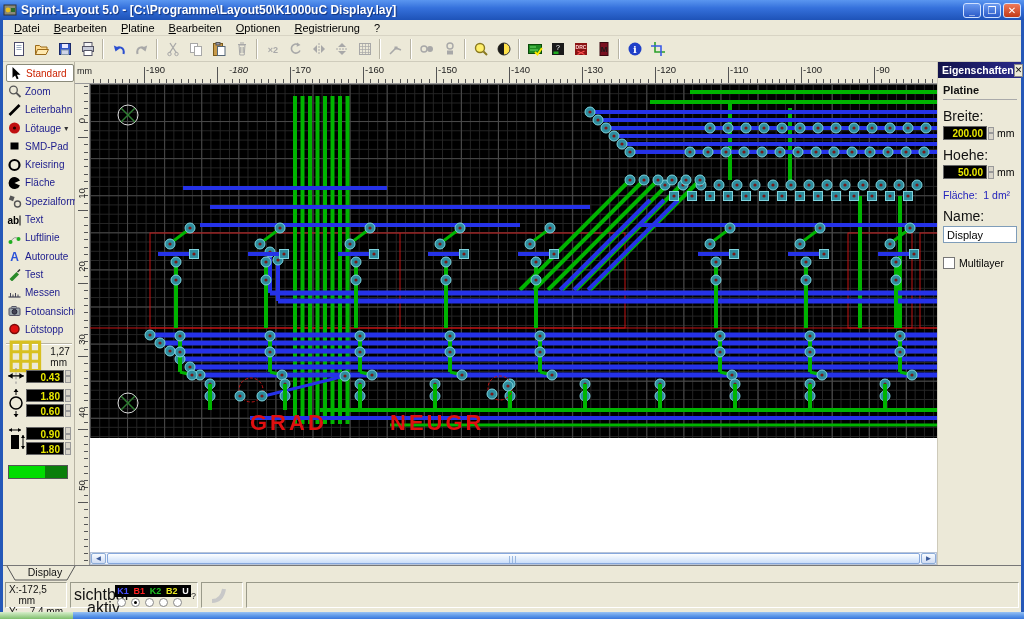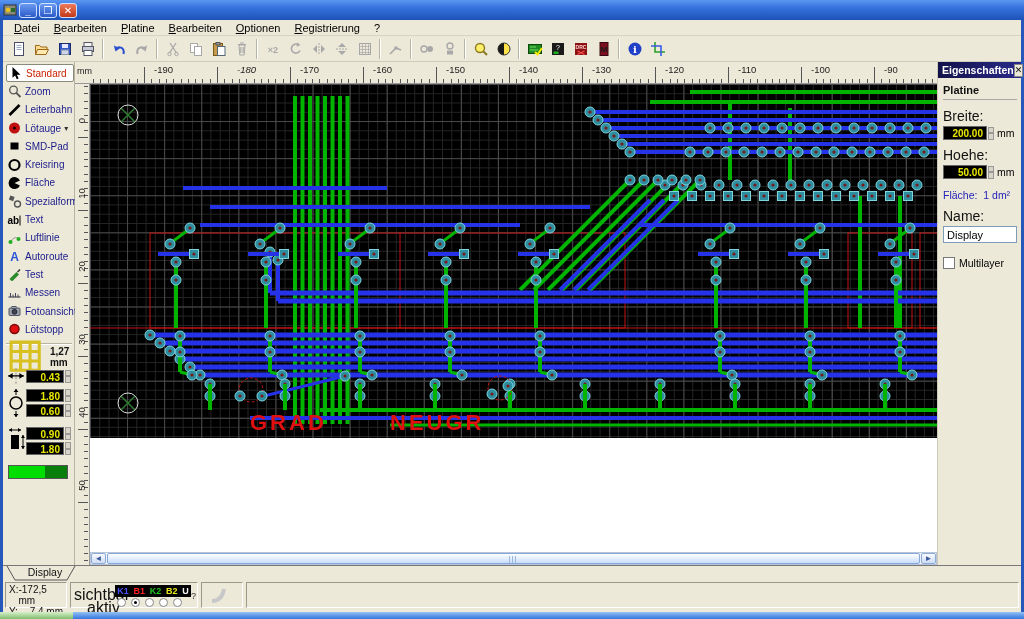--- a/index.html
+++ b/index.html
@@ -36,37 +36,37 @@
   
   #toolbox{width:72px;background:#ece9d8;border-right:1px solid #b8b4a4;padding:2px 0 0 3px;}
   .tool{height:18.3px;display:flex;align-items:center;cursor:default;position:relative;}
   .tool .ticon{width:17px;height:14px;flex:none;}
   .tool .tlabel{font-size:10px;color:#1a1a8c;margin-left:2px;white-space:nowrap;}
   .tool.selected{background:#fff;border:1px solid #8a8a7a;border-radius:2px;}
   .tool.selected .tlabel{color:#cc2200;}
   .tool .drop{font-size:8px;color:#333;margin-left:3px;}
   .pal-sep{height:1px;margin:5px 2px 4px 0;border-top:1px solid #b8b4a4;border-bottom:1px solid #fff;}
   .grid-row{display:flex;align-items:center;height:16px;}
-  .grid-row .glabel{font-size:10px;color:#111;margin-left:3px;font-weight:bold;}
+  .grid-row .glabel{font-size:10px;color:#111;margin-left:3px;}
   .prow{display:flex;align-items:center;margin:2px 0;}
   .prow .picon{width:20px;flex:none;}
   .valbox{width:38px;height:13px;background:#000;color:#e8e800;font-size:10px;font-weight:bold;
     text-align:right;padding:1px 3px 0 0;border:1px solid #666;}
   .spin{width:6px;height:13px;margin-left:1px;display:flex;flex-direction:column;}
   .spin i{flex:1;background:#d8d4c8;border:1px solid #999;}
   #colorbar{width:60px;height:14px;margin:8px 0 0 2px;display:flex;border:1px solid #555;}
   #colorbar .c1{width:36px;background:#00dd00;}
   #colorbar .c2{flex:1;background:#0a7e0a;}
   
   #canvas-col{width:862px;position:relative;background:#fff;}
   #hruler{position:absolute;left:0;top:0;width:862px;height:22px;background:#ece9d8;border-bottom:1px solid #999;}
   #hruler .unit{position:absolute;left:2px;top:4px;font-size:9px;color:#222;}
   #hruler .hticks{position:absolute;left:15px;top:0;width:847px;height:22px;overflow:hidden;}
   .htick{position:absolute;bottom:1px;width:1px;background:#555;}
-  .hlab{position:absolute;top:2px;font-size:9.5px;color:#222;white-space:nowrap;margin-left:8px;}
+  .hlab{position:absolute;top:2px;font-size:9.5px;color:#222;white-space:nowrap;}
   #vruler{position:absolute;left:0;top:22px;width:15px;height:481px;background:#ece9d8;border-right:1px solid #999;overflow:hidden;}
   .vtick{position:absolute;right:1px;height:1px;background:#555;}
   .vlab{position:absolute;font-size:9.5px;color:#222;transform:rotate(-90deg);transform-origin:center;width:20px;text-align:center;left:-4px;}
   #viewport{position:absolute;left:15px;top:22px;width:847px;height:481px;background:#fff;}
   #board{position:absolute;left:0;top:0;width:847px;height:354px;background-color:#000;
     background-image:
       linear-gradient(to right,#4a4a4a 1px,transparent 1px),
       linear-gradient(to bottom,#4a4a4a 1px,transparent 1px),
       linear-gradient(to right,#262626 1px,transparent 1px),
       linear-gradient(to bottom,#262626 1px,transparent 1px);
@@ -128,20 +128,21 @@
 <body>
 
 <div id="app">
 
   <div id="titlebar">
     <svg id="app-icon" viewBox="0 0 14 14">
       <rect x="1" y="2" width="12" height="10" fill="#8a8a7a" stroke="#333"></rect>
       <circle cx="5" cy="7" r="2.4" fill="#e8c020"></circle>
         <rect x="8" y="5" width="4" height="4" fill="#2a6a2a"></rect>
     </svg>
+    <span id="title-text">Sprint-Layout 5.0 - [C:\Programme\Layout50\K1000uC Display.lay]</span>
     <div class="tb-btn">_</div>
     <div class="tb-btn">❐</div>
     <div class="tb-btn close">✕</div>
   </div>
 
   <div id="chrome">
     <div id="menubar">
         <div class="menu-item">Datei</div>
         <div class="menu-item">Bearbeiten</div>
         <div class="menu-item">Platine</div>

